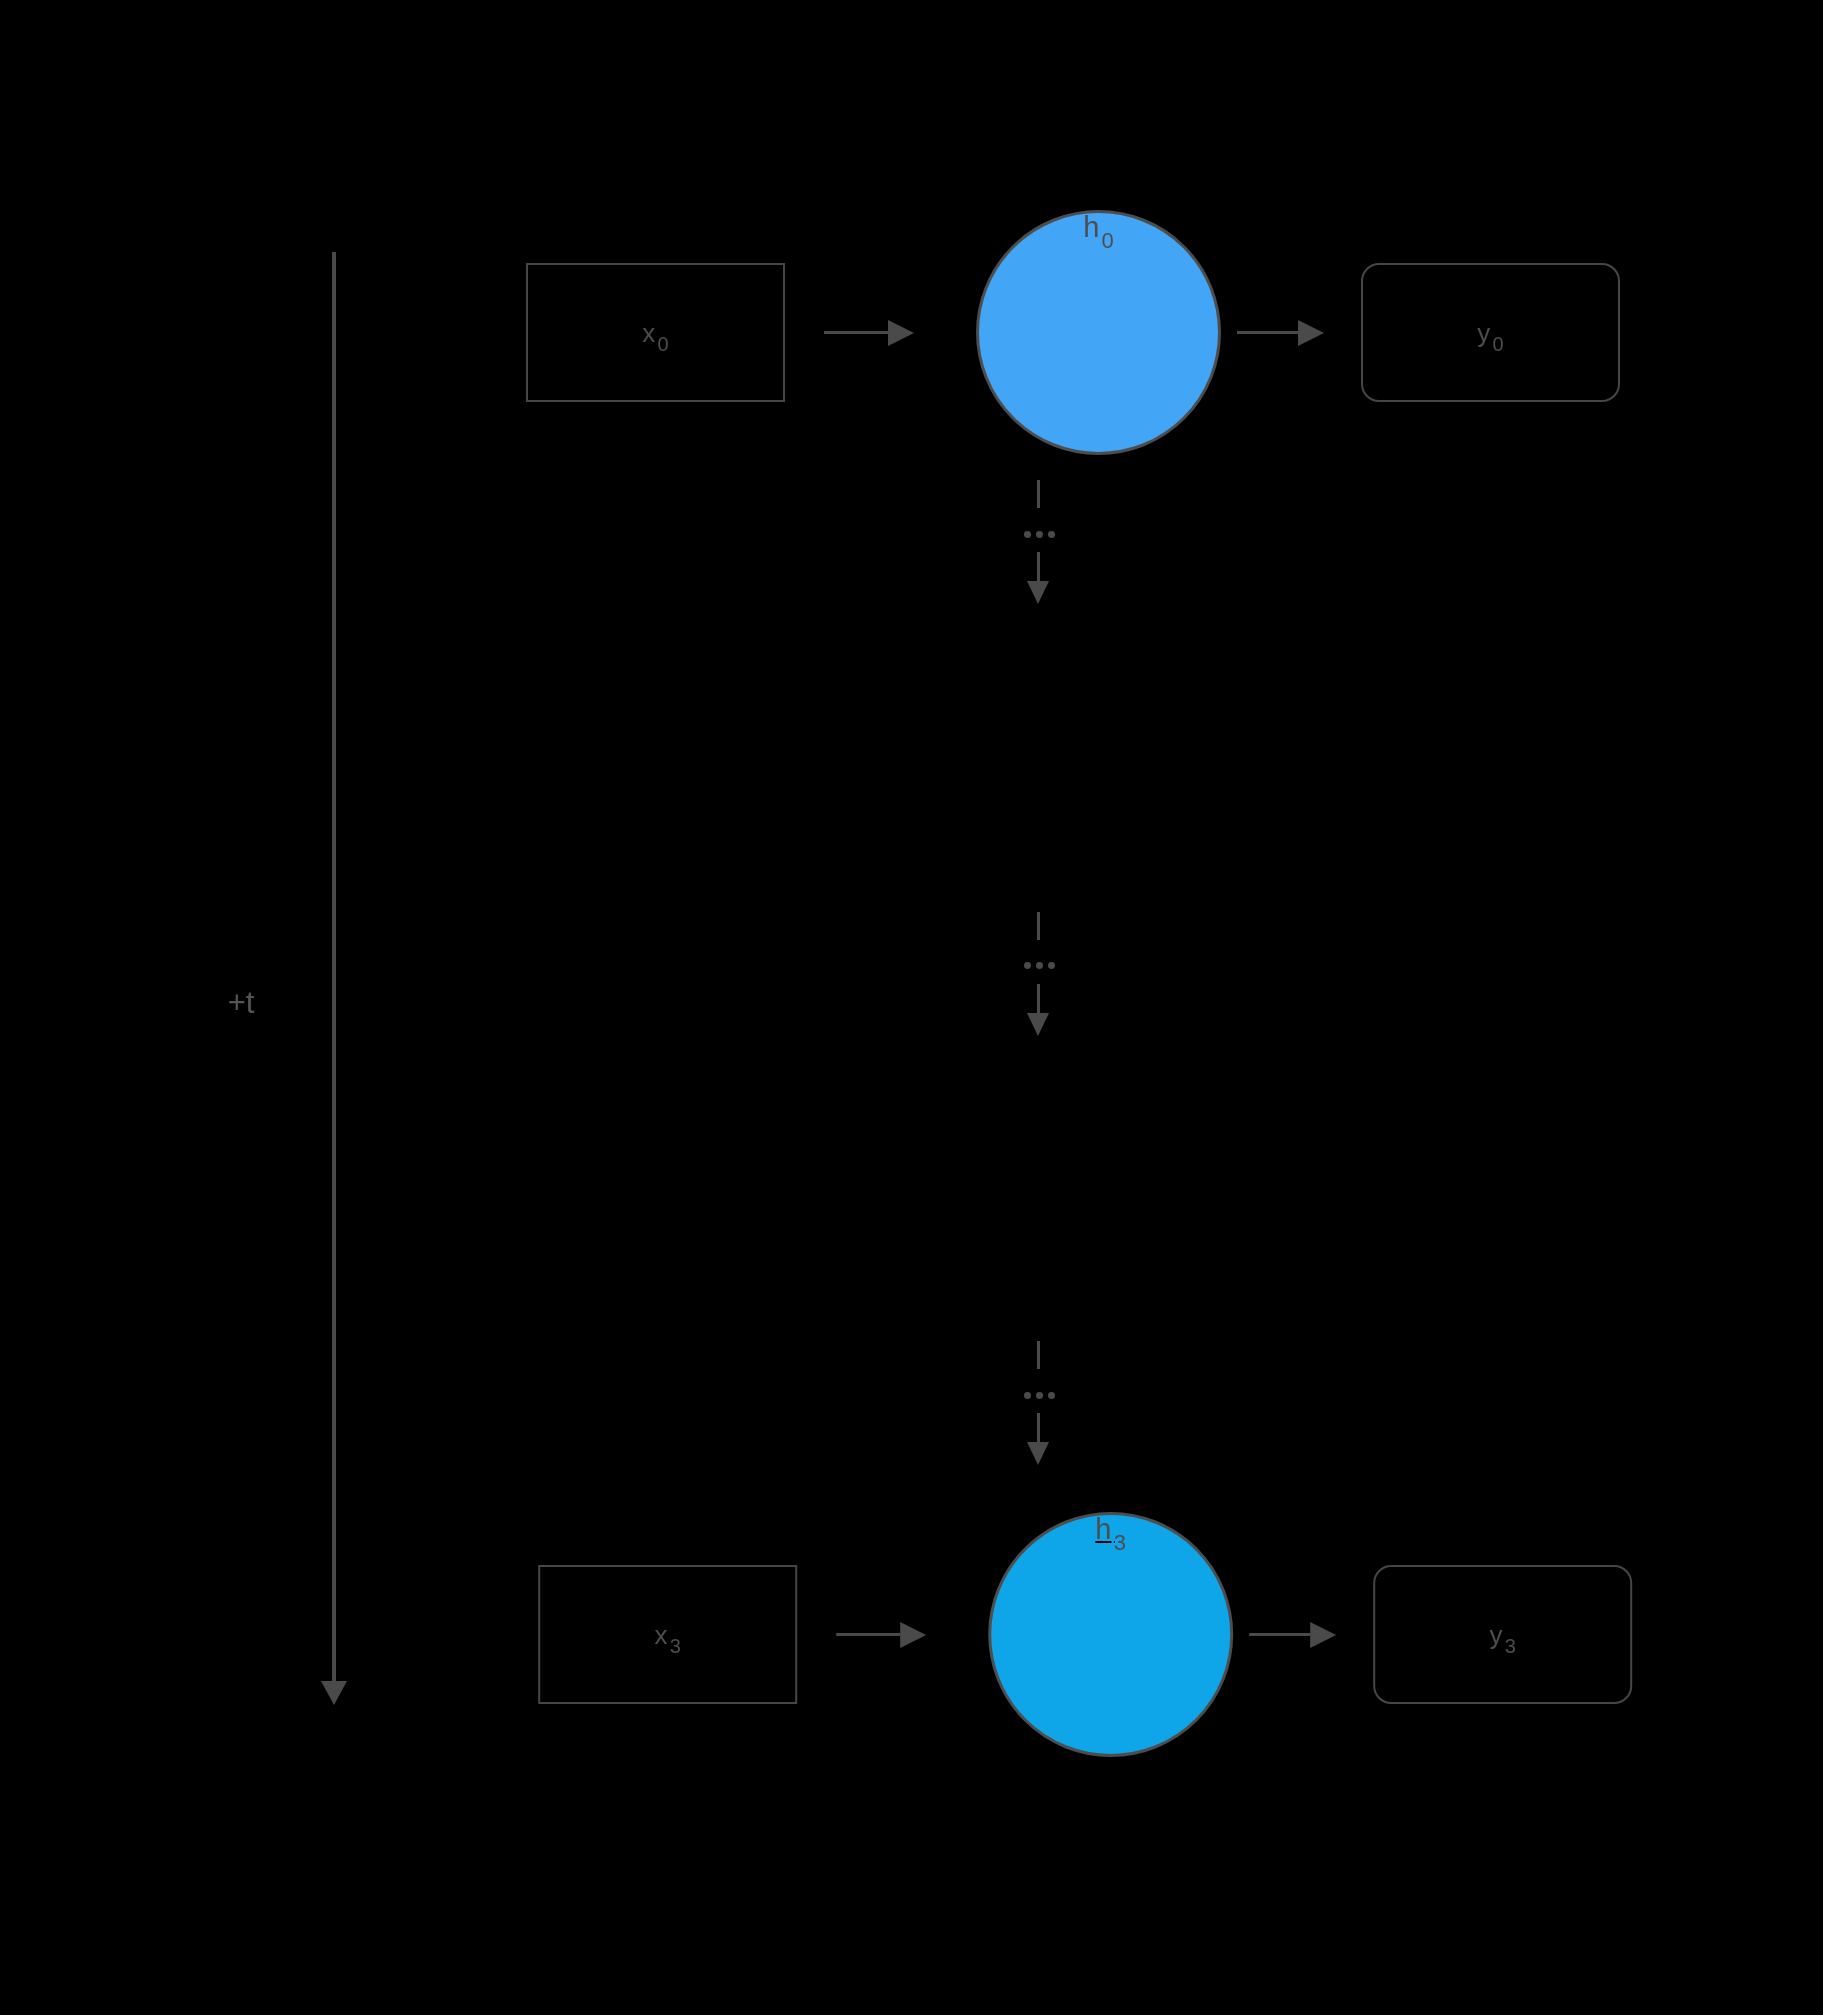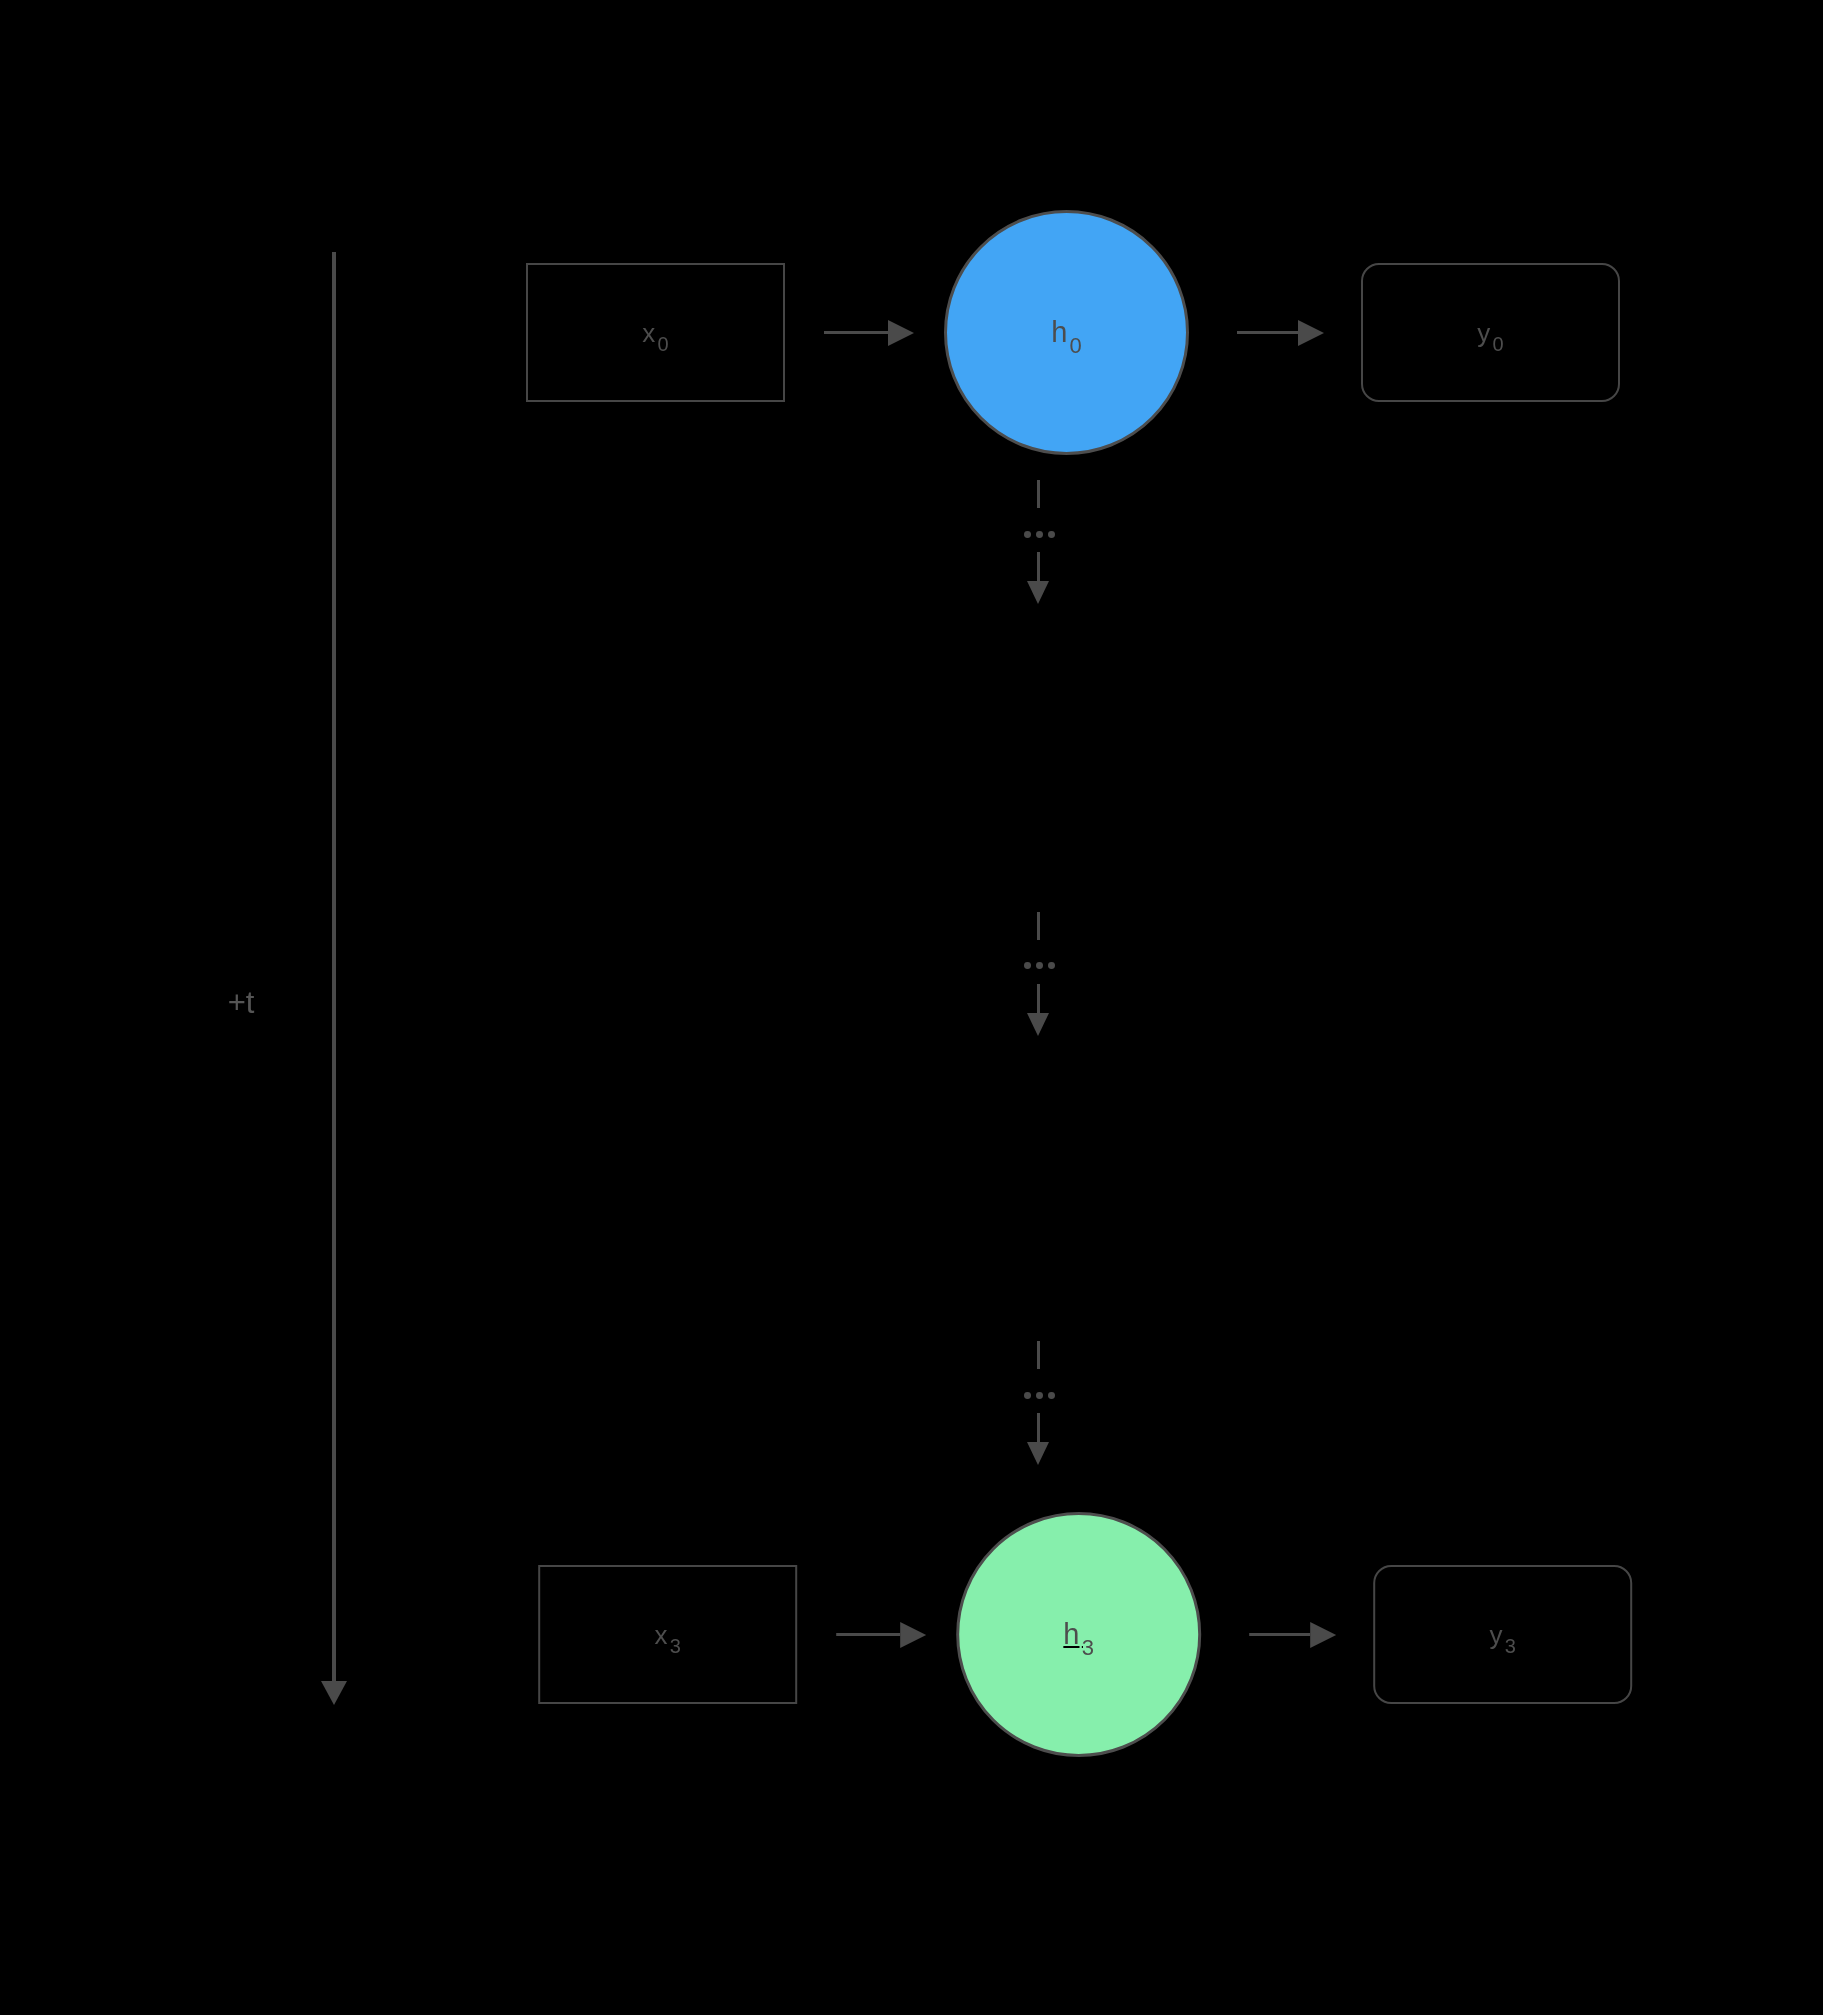--- a/index.html
+++ b/index.html
@@ -32,29 +32,28 @@
     display: flex;
     align-items: center;
     justify-content: center;
     background: #000000;
   }
   .box.x { left: 498px; top: 0; }
   .box.y { left: 1333px; top: 0; border-radius: 18px; }
 
   .node {
     position: absolute;
-    left: 916px;
+    left: 948px;
     top: -53px;
     width: 245px;
     height: 245px;
     box-sizing: border-box;
     border: 3.8px solid #4d4d4d;
     border-radius: 50%;
     display: flex;
-    align-items: center;
     justify-content: center;
   }
 
   .lbl { color: #4d4d4d; font-size: 26px; line-height: 1; white-space: nowrap; }
   .lbl .sub { font-size: 20px; position: relative; top: 9.2px; margin-left: 2.3px; }
   .node .lbl { font-size: 29px; }
   .node .lbl .sub { font-size: 22px; top: 10.7px; }
 
   
   .hline { position: absolute; height: 3.1px; background: #4a4a4a; top: 68px; }
@@ -163,21 +162,21 @@
     <div class="vseg s2"></div>
     <div class="tri-down"></div>
   </div>
 
   <div class="row r3">
     <div class="box x">
       <span class="lbl"><span class="base">x</span><span class="sub">3</span></span>
     </div>
     <div class="hline hl1"></div>
     <div class="tri-right th1"></div>
-    <div class="node" style="background-color: #86efac; text-decoration: underline;">
+    <div class="node" style="background-color: #0ea5e9; text-decoration: underline;">
       <span class="lbl"><span class="base">h</span><span class="sub">3</span></span>
     </div>
     <div class="hline hl2"></div>
     <div class="tri-right th2"></div>
     <div class="box y">
       <span class="lbl"><span class="base">y</span><span class="sub">3</span></span>
     </div>
   </div>
 
 </div>

